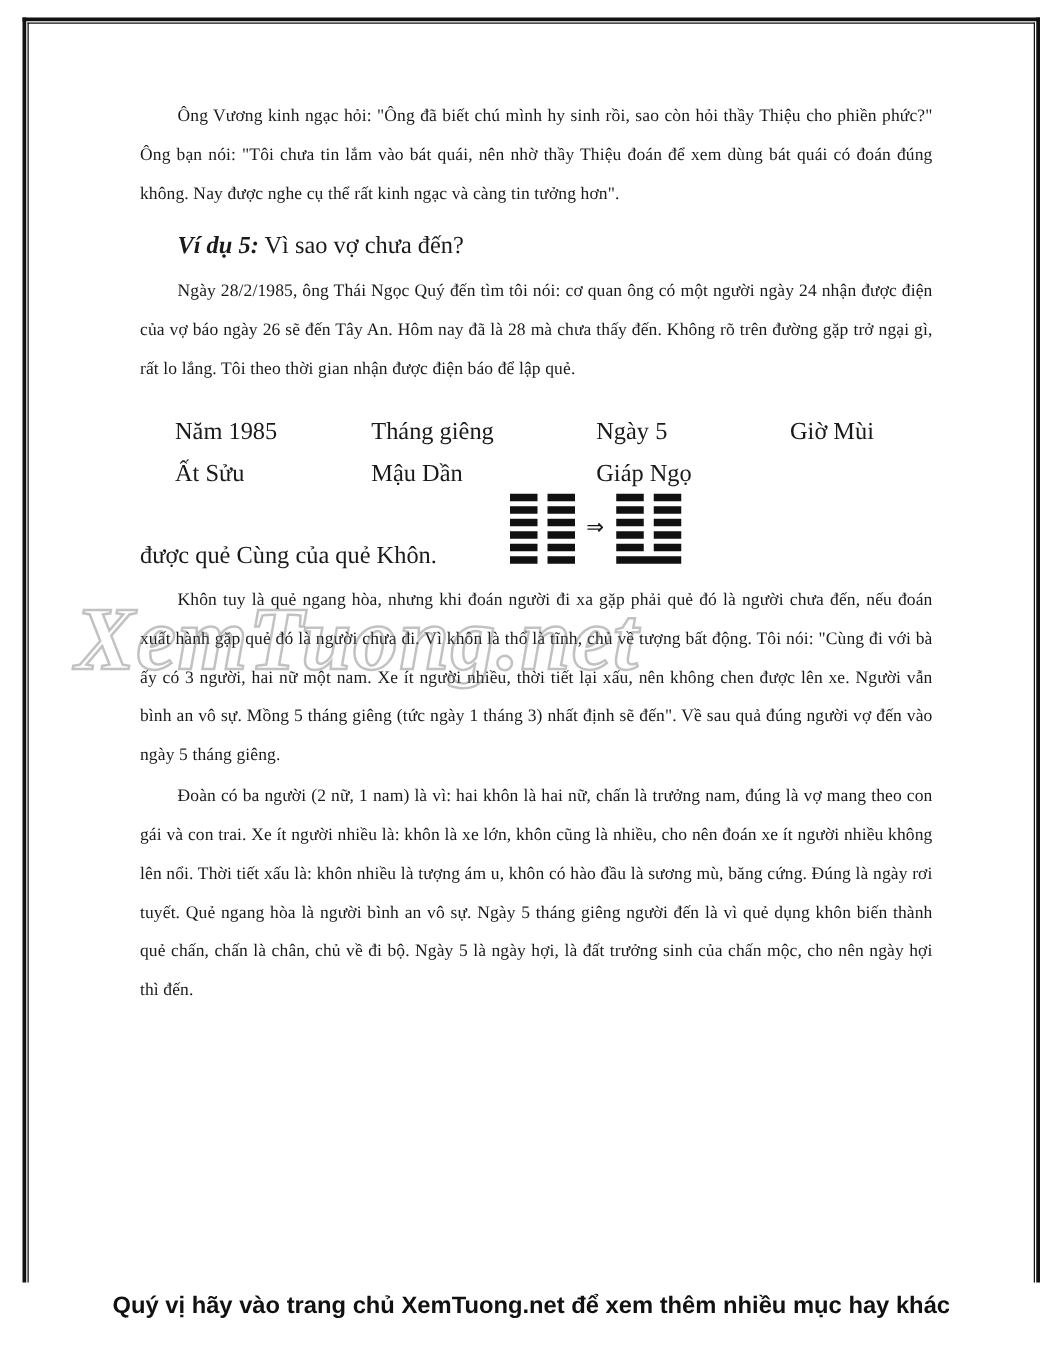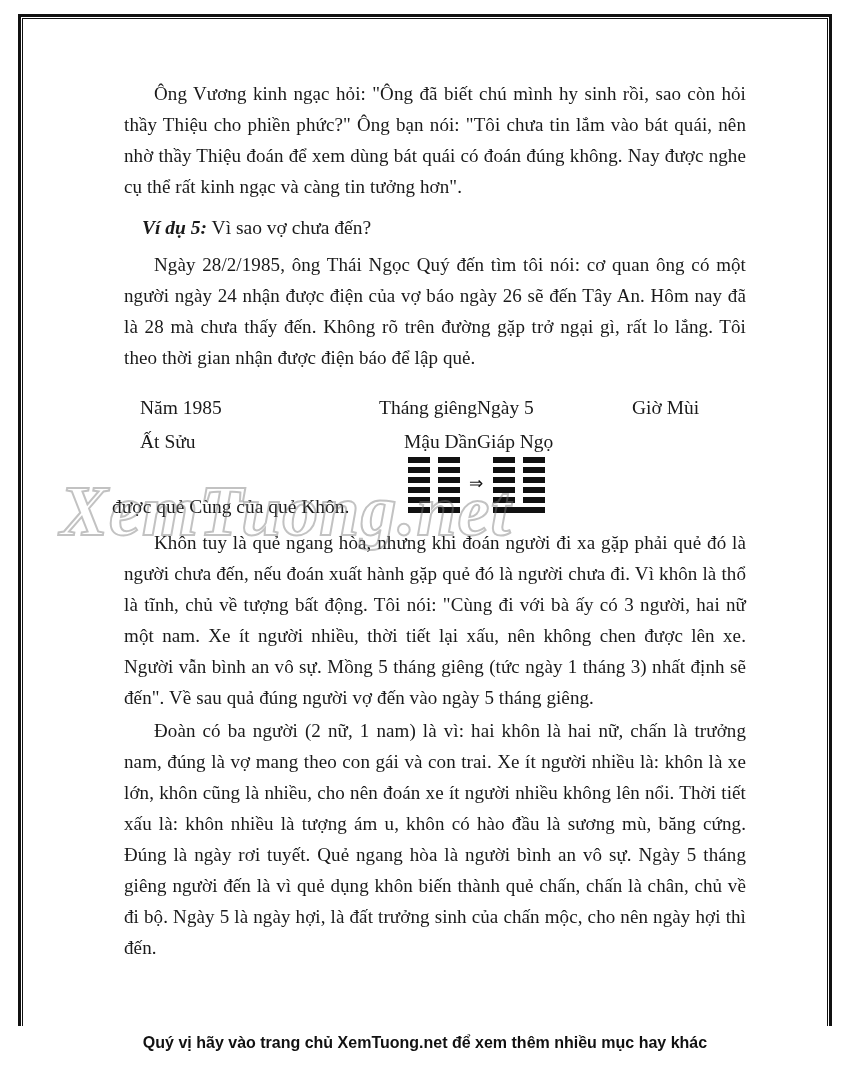--- a/index.html
+++ b/index.html
@@ -44,22 +44,22 @@
   }
 
   .content {
     position: absolute;
     left: 112px;
     top: 78px;
     width: 634px;
   }
 
   p.para {
-    margin: 0 0 2px 12px;
-    font-size: 19px;
+    margin: 0 0 2px 0;
+    font-size: 14px;
     line-height: 31px;
     text-align: justify;
     text-indent: 30px;
     letter-spacing: 0.1px;
   }
 
   .example-line {
     margin: 10px 0 6px 0;
     font-size: 19.5px;
     line-height: 31px;
@@ -75,21 +75,21 @@
   .terms {
     margin: 18px 0 6px 0;
     width: 100%;
   }
   .terms-row {
     display: flex;
     font-size: 19.5px;
     line-height: 34px;
   }
   .terms-row .c1 { width: 185px; padding-left: 28px; box-sizing: border-box; }
-  .terms-row .c2 { width: 180px; text-align: right; }
+  .terms-row .c2 { width: 180px; }
   .terms-row .c3 { width: 155px; }
   .terms-row .c4 { width: 114px; }
 
   
   .hexagram-block {
     position: relative;
     height: 62px;
     margin-top: 4px;
   }
   .hex-text {
@@ -157,21 +157,21 @@
   }
 
   
   .footer {
     position: absolute;
     left: 0;
     top: 1034px;
     width: 850px;
     text-align: center;
     font-family: "Liberation Sans", sans-serif;
-    font-size: 16px;
+    font-size: 19px;
     font-weight: bold;
     color: #111;
   }
 </style>
 </head>
 <body>
 
 <div class="page-frame"></div>
 <div class="page-frame-inner"></div>
 

